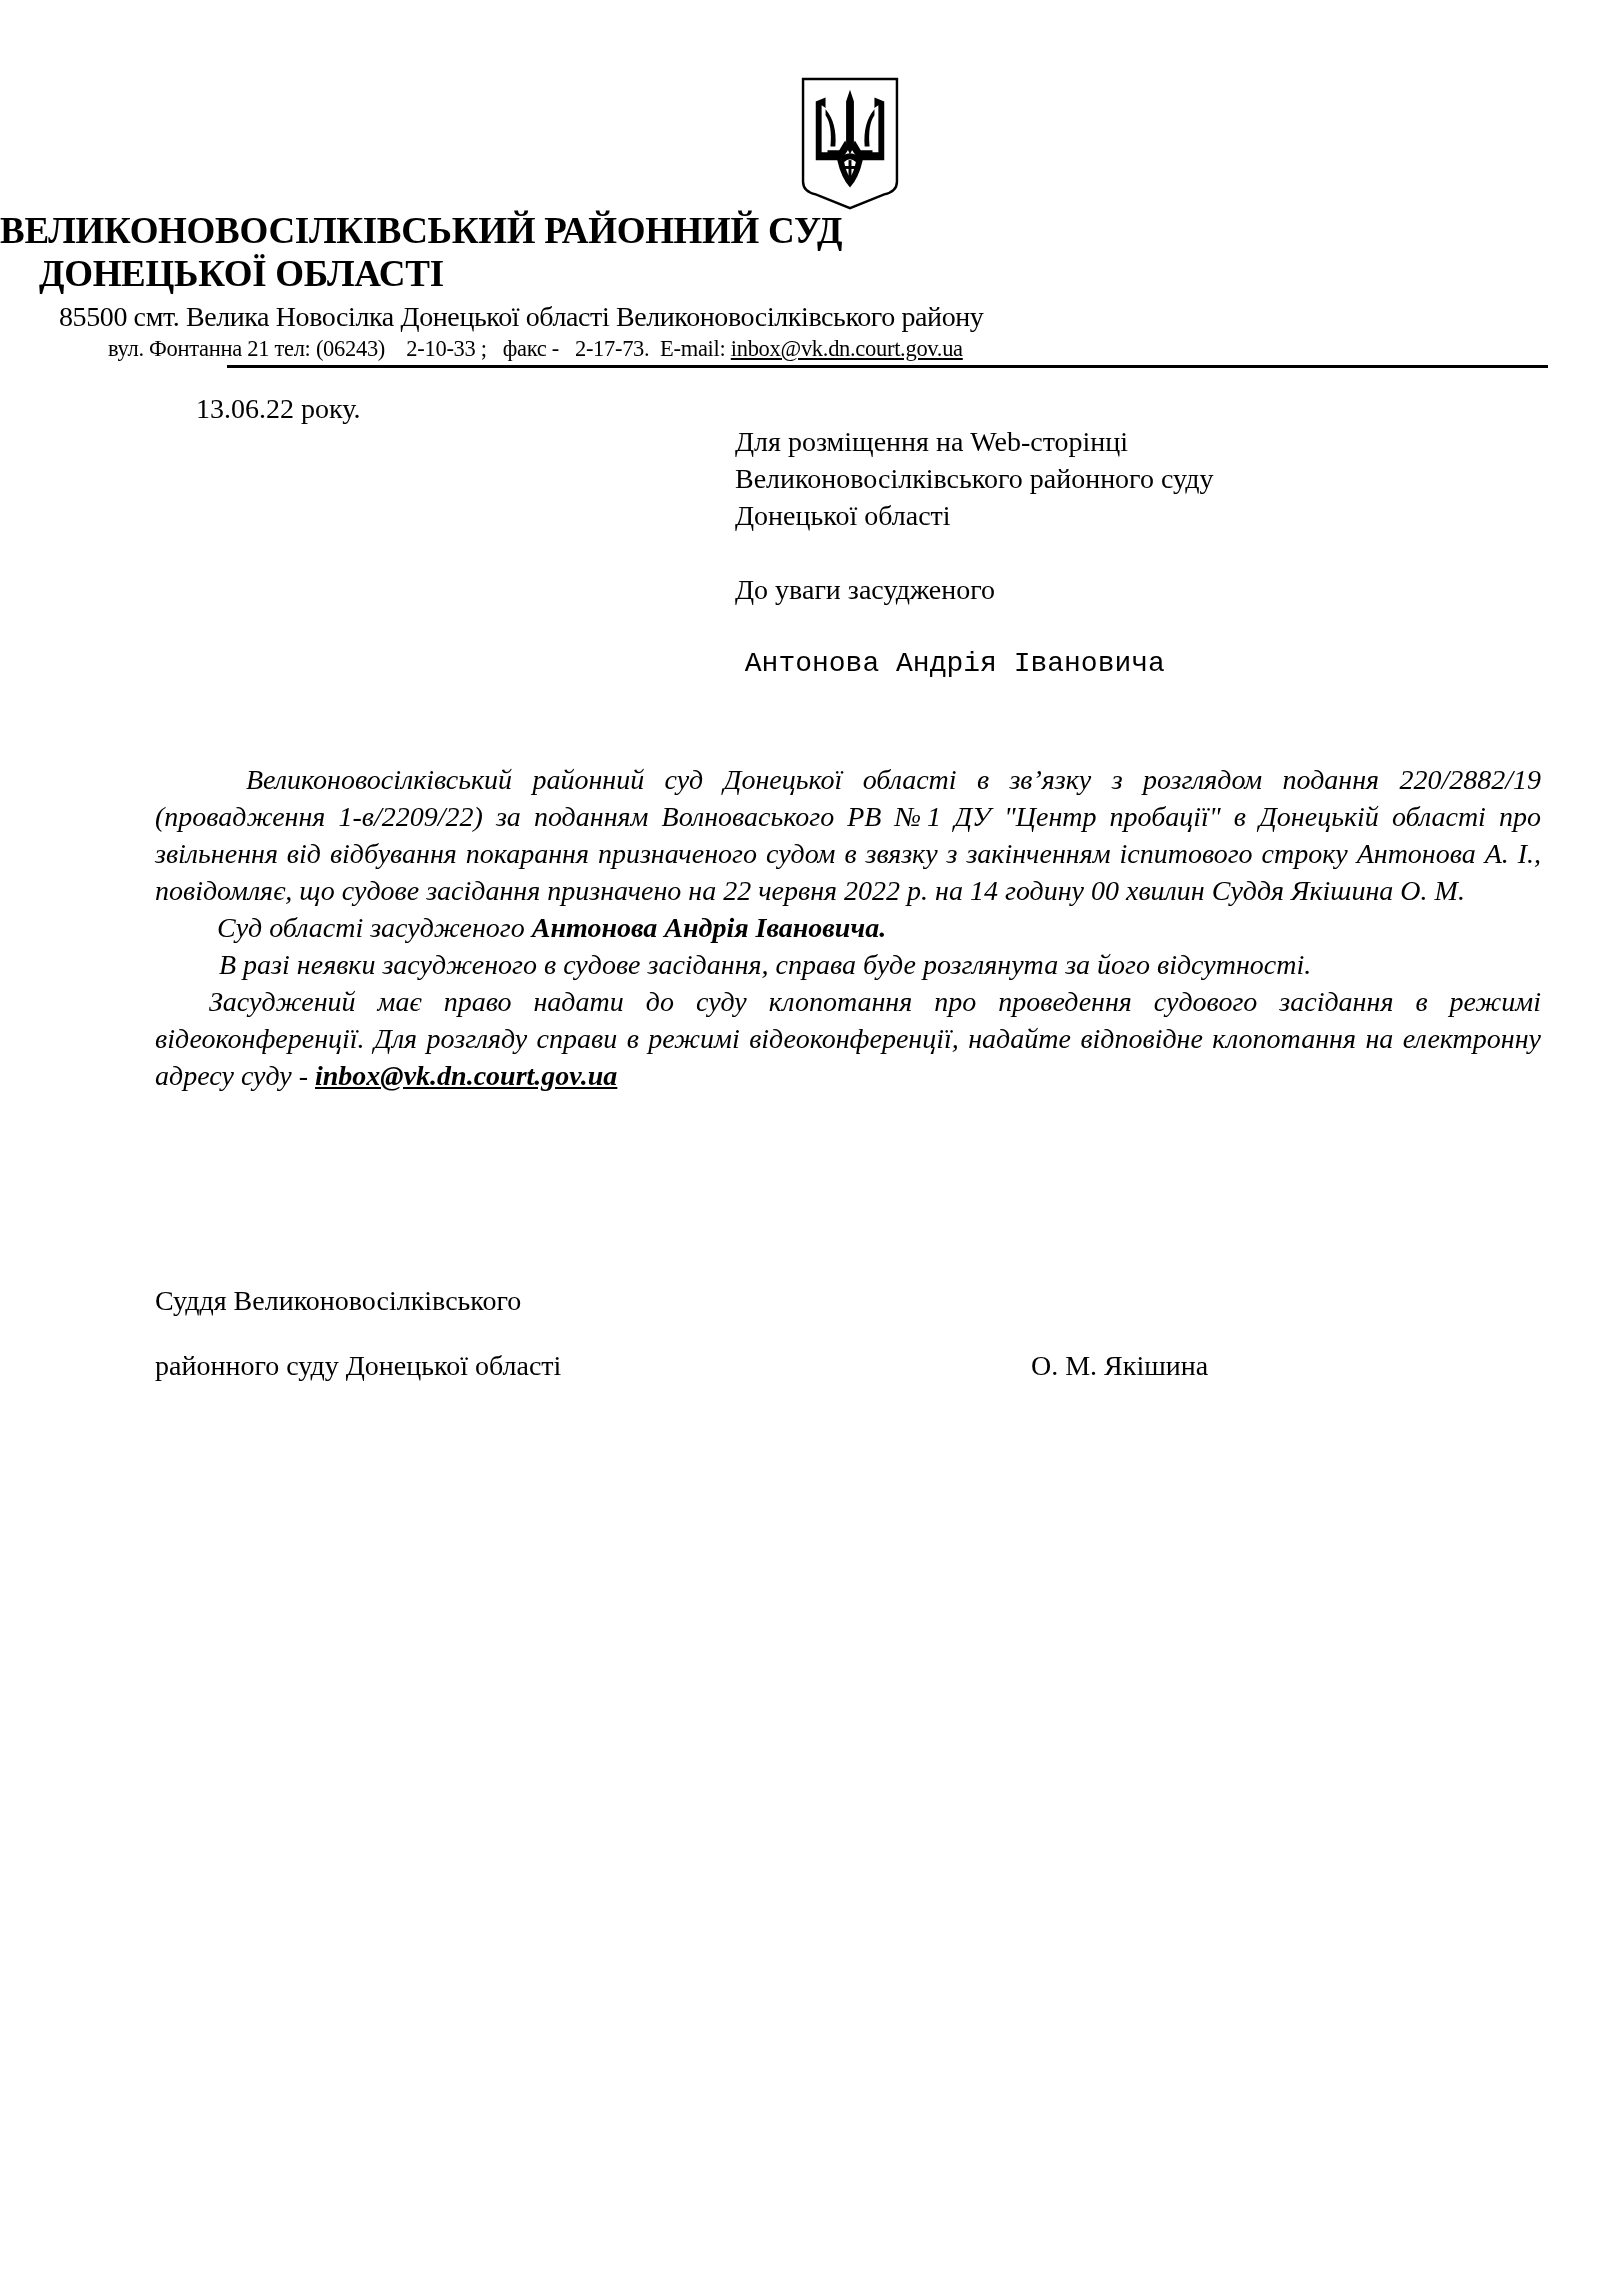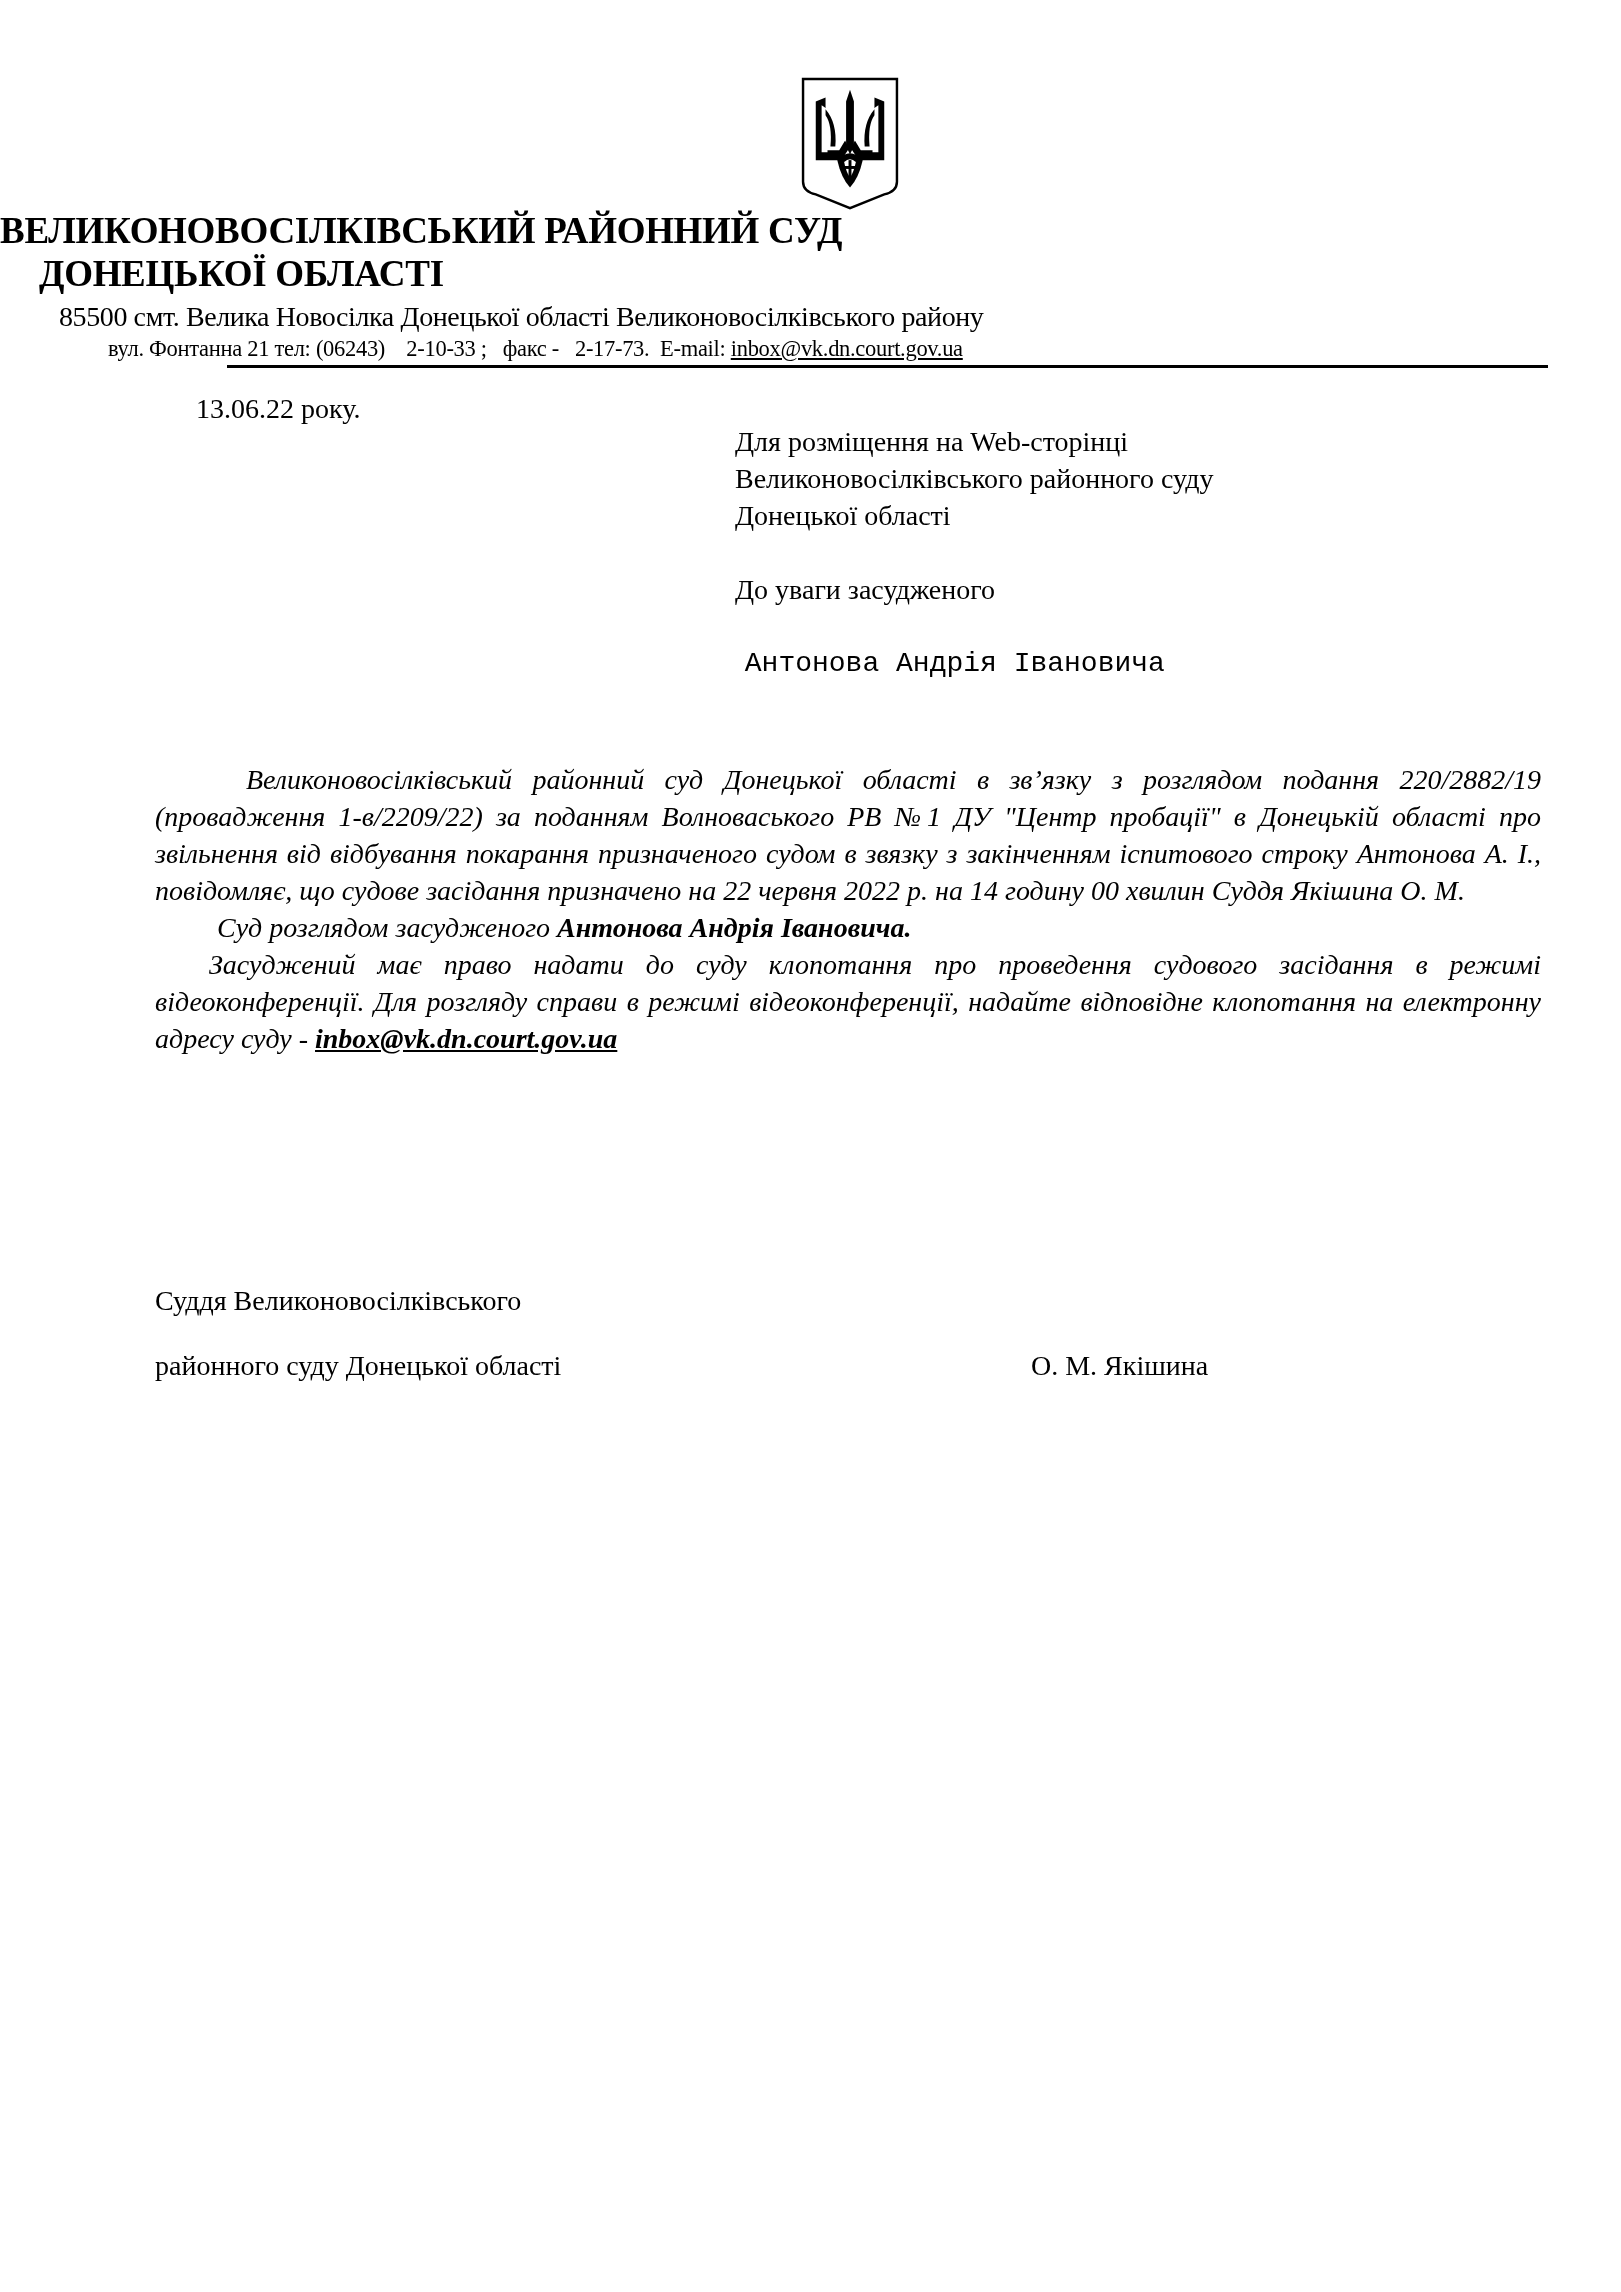--- a/index.html
+++ b/index.html
@@ -72,20 +72,21 @@
   <div>Великоновосілківського районного суду</div>
   <div>Донецької області</div>
   <div class="gap"></div>
   <div>До уваги засудженого</div>
   <div class="gap"></div>
   <div class="name">Антонова Андрія Івановича</div>
 </div>
 
 <div class="abs body-text">
   <p class="p1">Великоновосілківський районний суд Донецької області в зв’язку з розглядом подання 220/2882/19 (провадження 1-в/2209/22) за поданням Волноваського РВ №1 ДУ "Центр пробації" в Донецькій області про звільнення від відбування покарання призначеного судом в звязку з закінченням іспитового строку Антонова А. І., повідомляє, що судове засідання призначено на 22 червня 2022 р. на 14 годину 00 хвилин Суддя Якішина О. М.</p>
-  <p class="p2"><span>Суд розглядом засудженого </span><b>Антонова Андрія Івановича.</b></p>
+  <p class="p2"><span>Суд області засудженого </span><b>Антонова Андрія Івановича.</b></p>
+  <p class="p3">В разі неявки засудженого в судове засідання, справа буде розглянута за його відсутності.</p>
   <p class="p4"><span>Засуджений має право надати до суду клопотання про проведення судового засідання в режимі відеоконференції. Для розгляду справи в режимі відеоконференції, надайте відповідне клопотання на електронну адресу суду - </span><a>inbox@vk.dn.court.gov.ua</a></p>
 </div>
 
 <div class="abs sign-1">Суддя Великоновосілківського</div>
 <div class="abs sign-2">районного суду Донецької області</div>
 <div class="abs sign-name">О. М. Якішина</div>
 
 
 </body></html>

